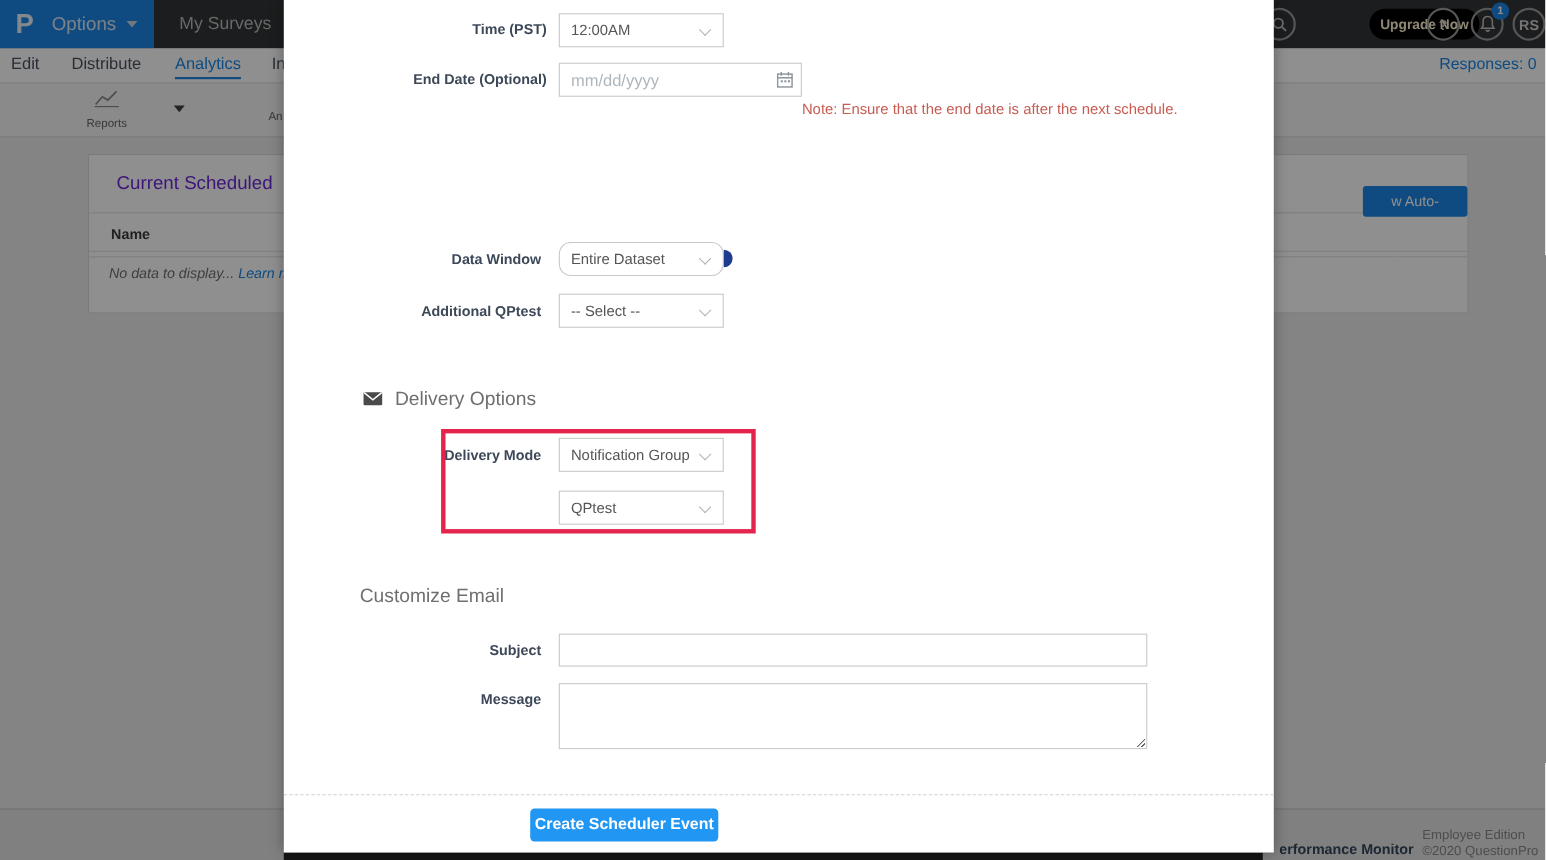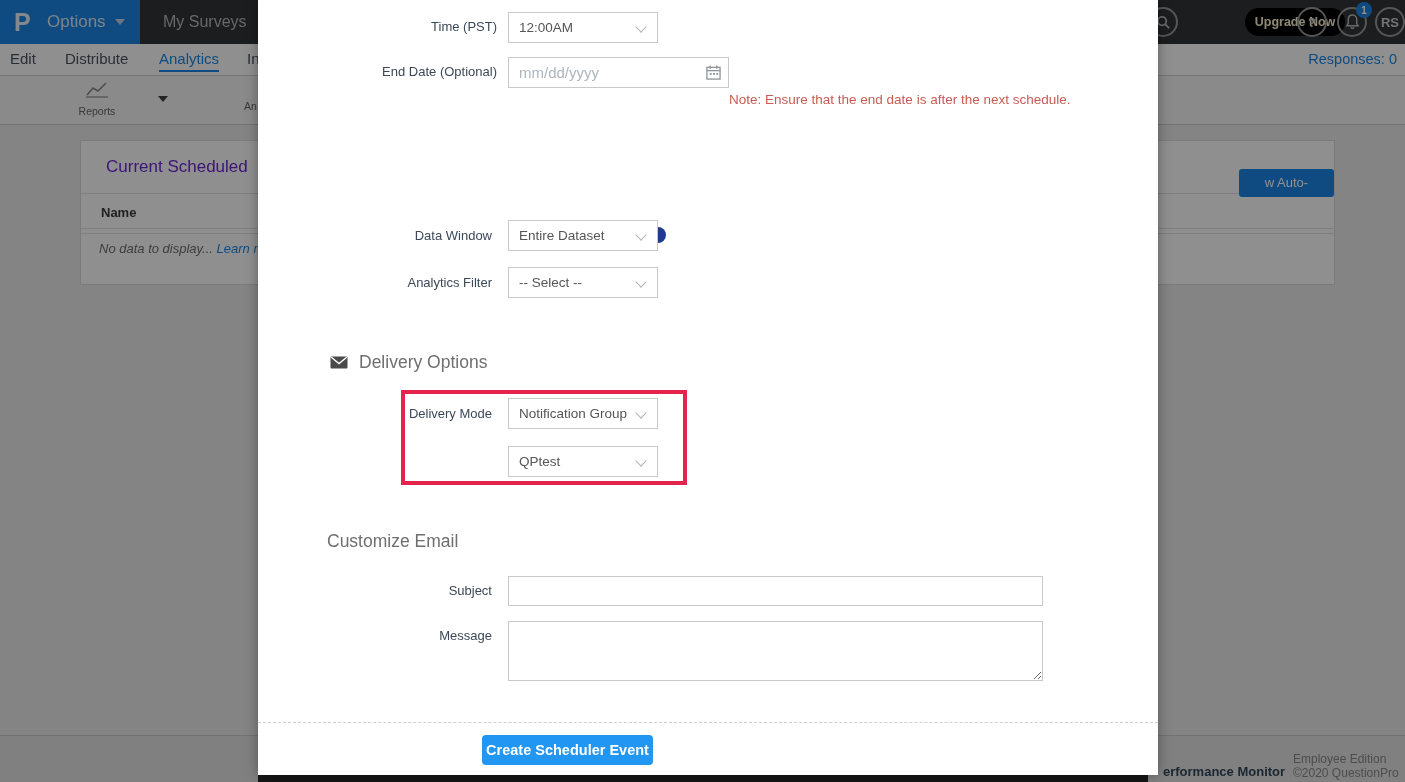--- a/index.html
+++ b/index.html
@@ -44,21 +44,21 @@
   .perf-mon { position:absolute; left:1163px; top:28px; font-size:13px; font-weight:bold; color:#33475b; }
   .edition { position:absolute; left:1293px; top:16px; width:112px; overflow:hidden; font-size:12px; color:#8a8a8a; line-height:14px; }
 
   .dark-strip { position:absolute; left:258px; top:775px; width:890px; height:7px; background:#161616; z-index:6; }
 
   
   .overlay { position:absolute; left:0; top:0; width:1405px; height:782px; background:rgba(0,0,0,0.44); z-index:5; }
 
   
   .modal { position:absolute; left:258px; top:0; width:900px; height:775px; background:#ffffff; z-index:10; box-shadow:0 0 12px rgba(0,0,0,0.35); }
-  .flabel { position:absolute; width:239px; text-align:right; font-size:13px; font-weight:normal; color:#3c4858; }
+  .flabel { position:absolute; width:239px; text-align:right; font-size:13px; font-weight:bold; color:#3c4858; }
   .selbox { position:absolute; width:150px; height:31px; border:1px solid #c9c9c9; background:#fff; display:flex; align-items:center; padding-left:10px; font-size:13.5px; color:#555; cursor:pointer; }
   .chev { position:absolute; right:12px; top:10px; width:8px; height:8px; border-right:1.5px solid #b3b3b3; border-bottom:1.5px solid #b3b3b3; transform:rotate(45deg); }
   .txtinput { position:absolute; border:1px solid #c9c9c9; background:#fff; font-family:"Liberation Sans",sans-serif; font-size:14px; color:#555; padding:0 10px; }
   .txtinput::placeholder { color:#aeb6bd; font-size:15px; }
   .note { position:absolute; left:471px; top:92px; font-size:13.5px; color:#c85c52; }
   .sec-head { position:absolute; display:flex; align-items:center; gap:11px; font-size:17.5px; color:#6f6f6f; }
   .half-dot { position:absolute; left:400px; top:227px; width:8px; height:16px; background:#1e3c8f; border-radius:0 8px 8px 0; }
   .red-box { position:absolute; left:143px; top:390px; width:286px; height:95px; border:4px solid #e4244c; }
   .msg-area { position:absolute; left:250px; top:621px; width:535px; height:60px; border:1px solid #c9c9c9; resize:vertical; font-family:"Liberation Sans",sans-serif; font-size:13px; color:#555; padding:5px 8px; }
   .dashed { position:absolute; left:0; top:722px; width:900px; border-top:1px dashed #cfcfcf; }
@@ -166,27 +166,27 @@
       <line x1="4.5" y1="0.5" x2="4.5" y2="4" stroke="#8d959c" stroke-width="1.4"></line>
       <line x1="11.5" y1="0.5" x2="11.5" y2="4" stroke="#8d959c" stroke-width="1.4"></line>
       <rect x="4" y="8.5" width="2" height="2" fill="#8d959c"></rect>
       <rect x="7.5" y="8.5" width="2" height="2" fill="#8d959c"></rect>
       <rect x="11" y="8.5" width="2" height="2" fill="#8d959c"></rect>
     </svg>
     <div class="note">Note: Ensure that the end date is after the next schedule.</div>
 
 
     <div class="flabel" style="left:-5px; top:228px;">Data Window</div>
-    <div class="selbox" style="left:250px; top:220px;">
+    <div class="selbox" style="left:250px; top:220px;border-radius:11px;">
       <span>Entire Dataset</span>
       <span class="chev"></span>
     </div>
     <div class="half-dot"></div>
 
-    <div class="flabel" style="left:-5px; top:275px;">Analytics Filter</div>
+    <div class="flabel" style="left:-5px; top:275px;">Additional QPtest</div>
     <div class="selbox" style="left:250px; top:267px;">
       <span>-- Select --</span>
       <span class="chev"></span>
     </div>
 
     <div class="sec-head" style="left:72px; top:352px;">
       <svg width="18" height="13" viewBox="0 0 18 13">
         <rect x="0.5" y="0.5" width="17" height="12" rx="1" fill="#4a4a4a"></rect>
         <path d="M1 1 L9 7.5 L17 1" fill="none" stroke="#ffffff" stroke-width="1.4"></path>
       </svg>

